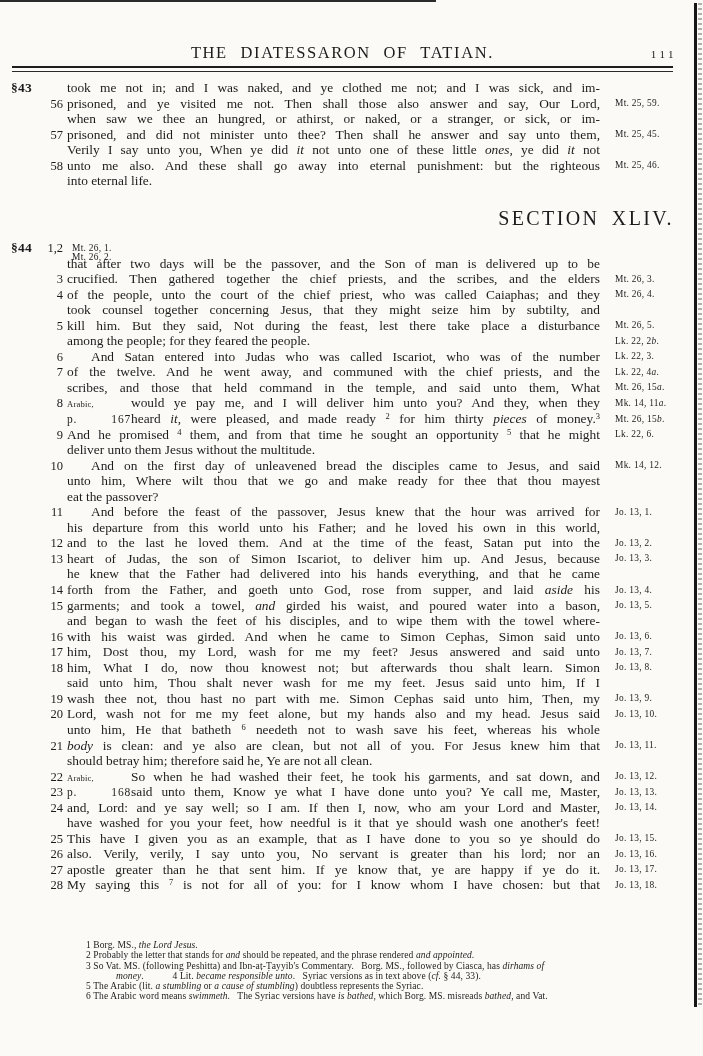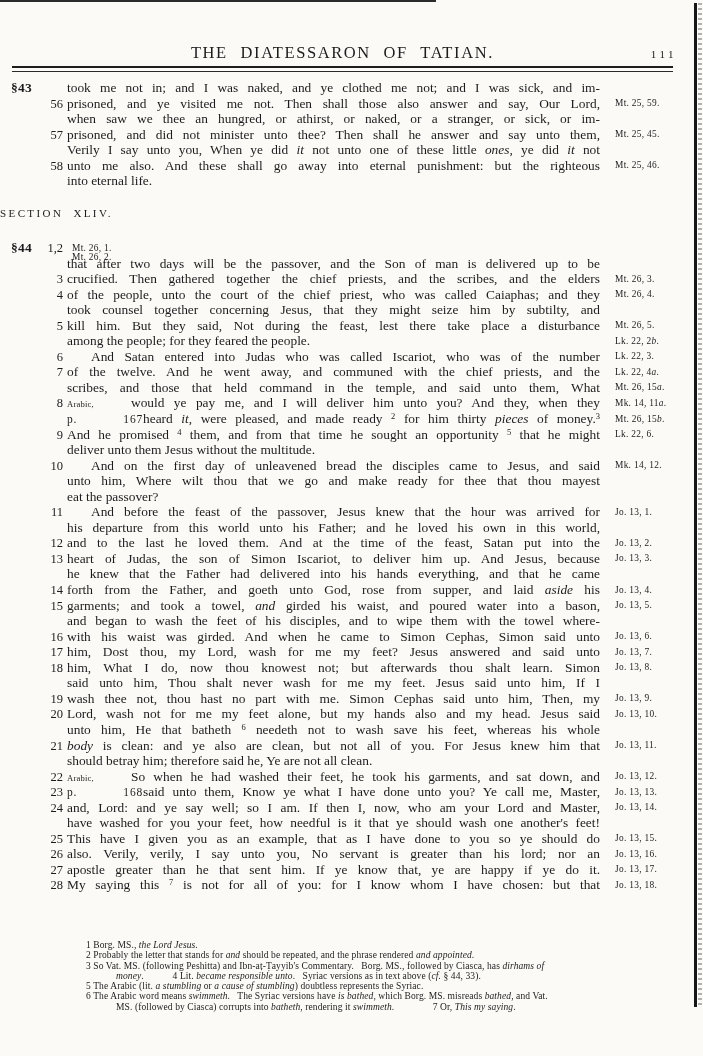--- a/index.html
+++ b/index.html
@@ -21,34 +21,34 @@
   .running-header{position:absolute;top:43px;left:0;width:100%;height:20px;}
   .rh-title{position:absolute;left:50%;transform:translateX(-53%);top:0;
     font-size:16.5px;letter-spacing:1.6px;word-spacing:7px;white-space:nowrap;}
   .rh-folio{position:absolute;right:26px;top:5px;font-size:11px;letter-spacing:3.5px;font-weight:normal;}
   .double-rule{position:absolute;top:66px;left:12px;width:661px;height:3px;
     border-top:2.4px solid #1d1d1d;border-bottom:1.1px solid #2a2a2a;}
   
   .block{position:absolute;left:0;width:703px;}
   .block-43{top:80px;}
   .block-44{top:240px;}
-  .section-heading{position:absolute;top:207px;left:0;width:674px;text-align:left;
-    font-size:11px;letter-spacing:2.4px;word-spacing:5px;}
+  .section-heading{position:absolute;top:207px;left:0;width:674px;text-align:right;
+    font-size:20px;letter-spacing:2.4px;word-spacing:5px;}
   .row{display:flex;height:15.55px;}
   .nums{flex:0 0 63px;position:relative;text-align:right;font-size:12.5px;padding-top:1px;}
   .sec{position:absolute;left:11px;top:0;font-weight:bold;font-size:13.5px;letter-spacing:.3px;text-align:center;}
   .vnum{display:inline-block;}
   .txt{flex:1;height:15.55px;overflow:hidden;padding:0 6px 0 4px;
     font-size:13.4px;line-height:15.5px;text-align:justify;text-align-last:justify;}
   .txt.end{text-align-last:left;}
   .txt.ind{text-indent:24px;}
   .txt sup{font-size:8.5px;line-height:0;vertical-align:4px;}
   .ann{display:inline-block;text-align:left;text-indent:0;vertical-align:baseline;}
   .ann-arabic{width:64px;font-size:8.6px;letter-spacing:.2px;}
-  .ann-page{width:76px;font-size:11.5px;letter-spacing:.8px;}
+  .ann-page{width:64px;font-size:11.5px;letter-spacing:.8px;}
   .ref{flex:0 0 88px;font-size:9.4px;line-height:9.6px;padding:3.5px 0 0 9px;overflow:visible;letter-spacing:.3px;}
   
   .footnotes{position:absolute;top:940px;left:86px;width:568px;}
   .fn-line{font-size:9.5px;line-height:10.3px;white-space:pre-wrap;letter-spacing:.1px;}
   .fn-line.indent{padding-left:30px;}
 </style>
 </head>
 <body>
 
 <div class="page">
@@ -383,15 +383,14 @@
       </div>
     </div>
 
   <div class="footnotes">
       <div class="fn-line">1 Borg. MS., <i>the Lord Jesus</i>.</div>
       <div class="fn-line">2 Probably the letter that stands for <i>and</i> should be repeated, and the phrase rendered <i>and appointed</i>.</div>
       <div class="fn-line">3 So Vat. MS. (following Peshitta) and Ibn-aṭ-Ṭayyib's Commentary.   Borg. MS., followed by Ciasca, has <i>dirhams of</i></div>
       <div class="fn-line indent"><i>money</i>.   4 Lit. <i>became responsible unto</i>.   Syriac versions as in text above (<i>cf.</i> § 44, 33).</div>
       <div class="fn-line">5 The Arabic (lit. <i>a stumbling</i> or <i>a cause of stumbling</i>) doubtless represents the Syriac.</div>
       <div class="fn-line">6 The Arabic word means <i>swimmeth</i>.   The Syriac versions have <i>is bathed</i>, which Borg. MS. misreads <i>bathed</i>, and Vat.</div>
-      <div class="fn-line indent">MS. (followed by Ciasca) corrupts into <i>batheth</i>, rendering it <i>swimmeth</i>.    7 Or, <i>This my saying</i>.</div>
     </div>
 </div>
 
 </body></html>

